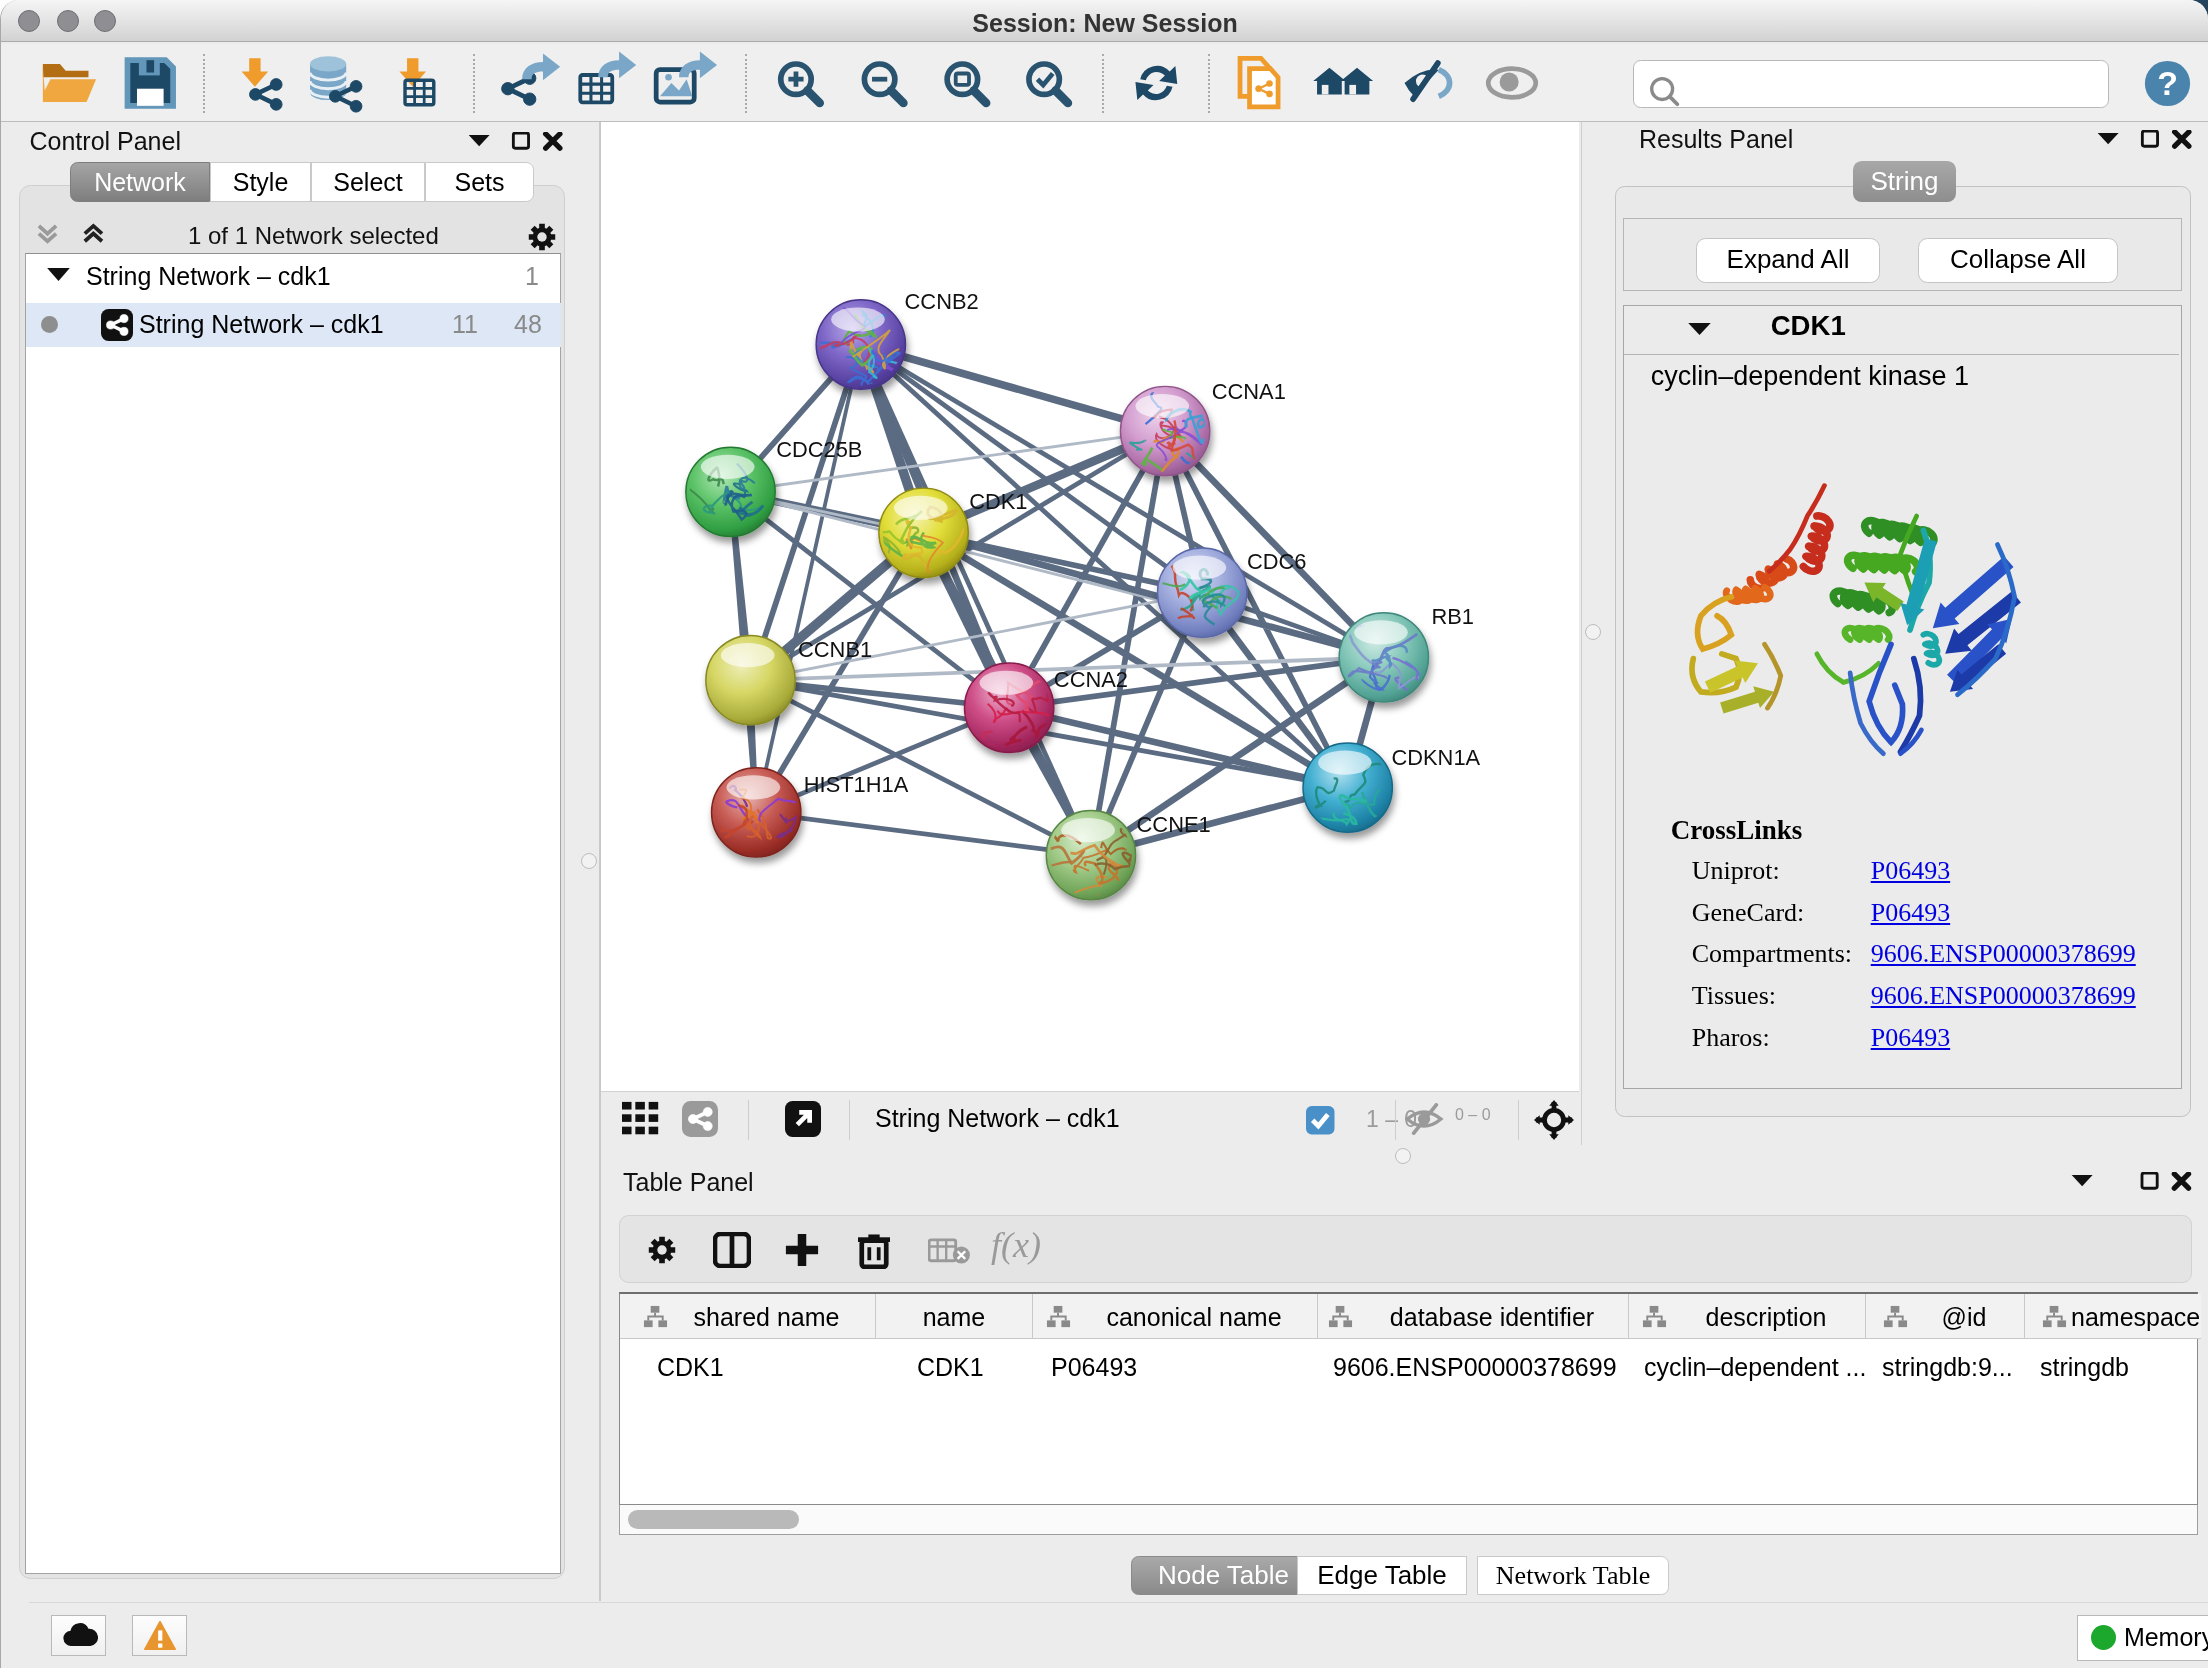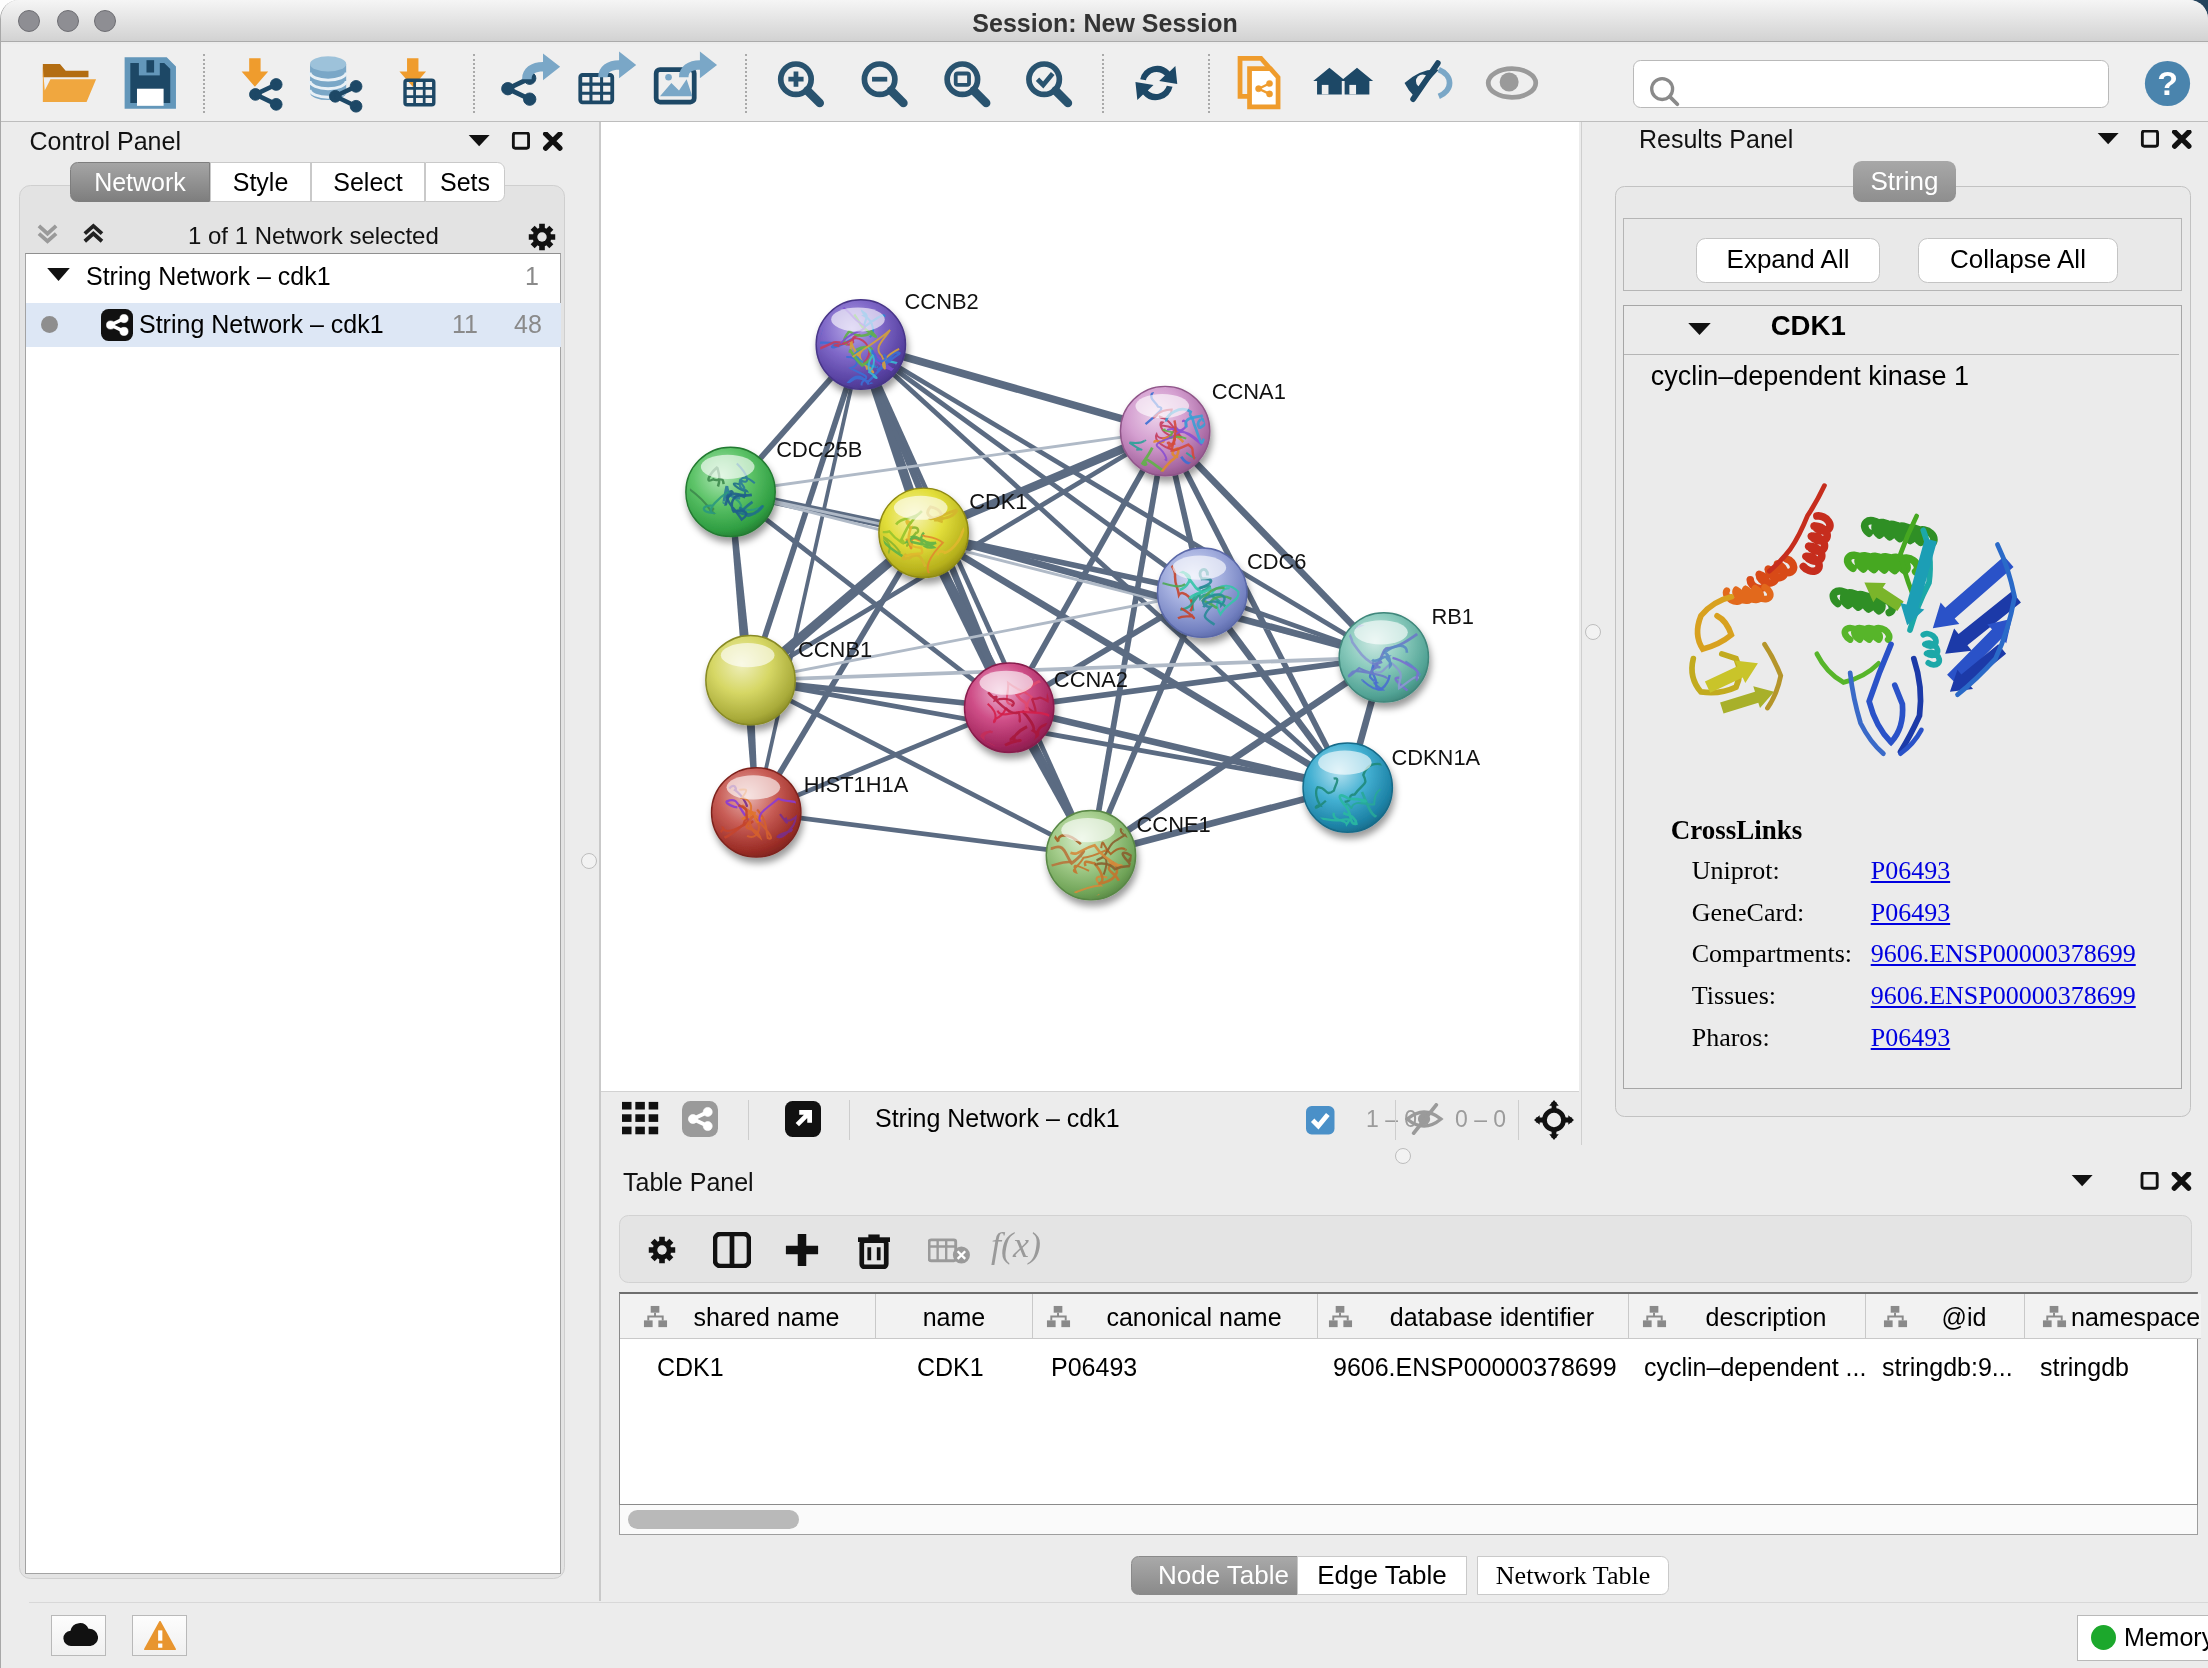--- a/index.html
+++ b/index.html
@@ -16,21 +16,21 @@
 
 .ptitle { font-size:25px; color:#111; }
 
 #cpanel { position:absolute; left:0; top:122px; width:599px; height:1479px; background:#ececec; }
 #cpdivider { position:absolute; left:598px; top:122px; width:1.9px; height:1479px; background:#c9c9c9; }
 #cp-container { position:absolute; left:18px; top:63px; width:546px; height:1394px; background:#e3e3e3; border:1px solid #cfcfcf; border-radius:11.4px; }
 .tab { position:absolute; top:40px; height:40px; font-size:25px; text-align:center; line-height:38px; background:#fff; border:1px solid #c9c9c9; color:#000; }
 #tab-network { left:69px; width:140px; background:linear-gradient(#a5a5a5,#7e7e7e); color:#fff; border-color:#7e7e7e; border-radius:7.6px 0 0 7.6px; }
 #tab-style { left:209px; width:101px; }
 #tab-select { left:310px; width:114px; }
-#tab-sets { left:424px; width:80px; border-radius:0 7.6px 7.6px 0; }
+#tab-sets { left:424px; width:109px; border-radius:0 7.6px 7.6px 0; }
 #netselbar { position:absolute; left:18px; top:82px; width:546px; height:54px; }
 #cp-list { position:absolute; left:24px; top:131px; width:536px; height:1321px; background:#fff; border:1.9px solid #8f8f8f; border-left:1px solid #a3a3a3; border-right:1px solid #a3a3a3; border-bottom:1px solid #a3a3a3; }
 #row-sel { position:absolute; left:0px; top:49px; width:535px; height:44px; background:#dde7f5; }
 
 #netview { position:absolute; left:600px; top:122px; width:978px; height:969px; background:#fff; }
 #netbar { position:absolute; left:600px; top:1091px; width:978px; height:55px; background:#ececec; border-top:1.9px solid #d2d2d2; }
 .nbsep { position:absolute; top:7.6px; height:40px; width:0; border-left:1.9px solid #cdcdcd; }
 
 #rpanel { position:absolute; left:1580px; top:122px; width:629px; height:1023px; background:#ececec; border-left:1.9px solid #cfcfcf; }
 #stringtab { position:absolute; left:271px; top:39px; width:103px; height:41px; background:linear-gradient(#a8a8a8,#8e8e8e); border-radius:8.6px; color:#fff; font-size:26px; text-align:center; line-height:41px; z-index:2; }
@@ -641,21 +641,21 @@
       <rect x="0" y="0" width="30" height="30" rx="6" fill="#4a90c8"></rect>
       <path d="M7,15 L13,21 L23,9" stroke="#fff" stroke-width="5" fill="none"></path>
     </svg>
     <div style="position:absolute;left:744px;top:14.3px;font-size:23px;color:#9b9b9b;margin-left:21px;">1 – 0</div>
     <div class="nbsep" style="left:794px;"></div>
     <svg style="position:absolute;left:804px;top:11.4px;" width="40" height="32" viewBox="0 0 42 34">
       <path d="M2,17 Q20,2 38,17 Q20,32 2,17 Z" fill="none" stroke="#9a9a9a" stroke-width="3.5"></path>
       <circle cx="20" cy="17" r="6.5" fill="#9a9a9a"></circle>
       <path d="M33,2 L9,32" stroke="#9a9a9a" stroke-width="4" stroke-linecap="round"></path>
     </svg>
-    <div style="position:absolute;left:854px;top:14.3px;font-size:23px;color:#9b9b9b;">0 – 0</div>
+    <div style="position:absolute;left:854px;top:14.3px;font-size:16px;color:#9b9b9b;">0 – 0</div>
     <div class="nbsep" style="left:917px;"></div>
     <svg style="position:absolute;left:933px;top:7.6px;" width="40" height="40" viewBox="0 0 42 42">
       <circle cx="21" cy="21" r="10" fill="none" stroke="#111" stroke-width="5"></circle>
       <path d="M21,2 V12 M21,30 V40 M2,21 H12 M30,21 H40" stroke="#111" stroke-width="5"></path>
       <path d="M21,0 L16,6 H26 Z M21,42 L16,36 H26 Z M0,21 L6,16 V26 Z M42,21 L36,16 V26 Z" fill="#111"></path>
     </svg>
   </div>
   
   <div id="rpanel">
     <div class="ptitle" style="position:absolute;left:45px;top:2.9px;margin-left:12px;">Results Panel</div>

